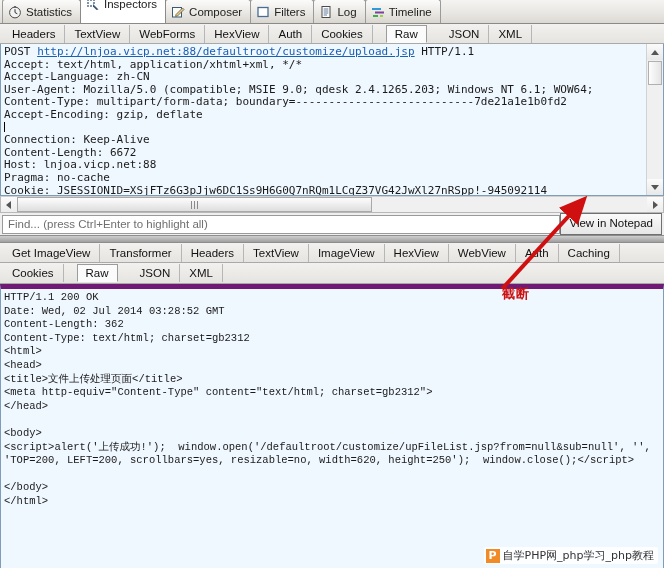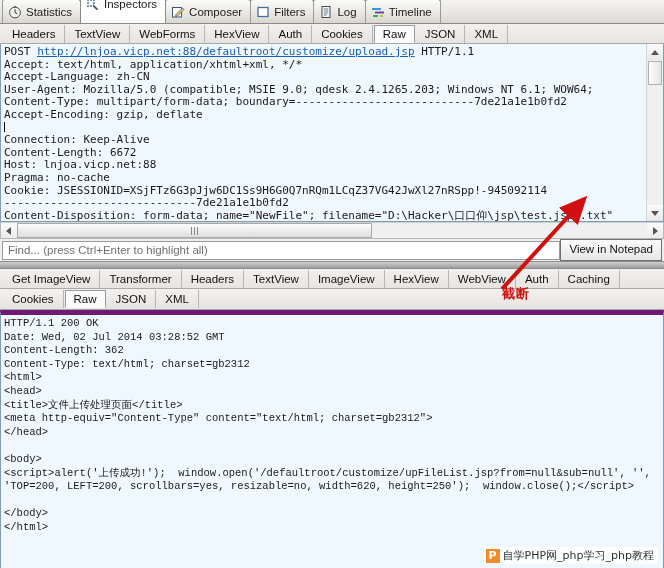--- a/index.html
+++ b/index.html
@@ -71,21 +71,21 @@
     color: #111;
     border-right: 1px solid #b6b6b6;
     line-height: 14px;
     white-space: nowrap;
   }
   .subtab.sel {
     background: #fbfbfb;
     border: 1px solid #9b9b9b;
     border-bottom-color: #fbfbfb;
     padding: 1px 8px;
-    margin: 0 1px;
+    margin: 0 13px;
   }
 
   
   .pane {
     position: relative;
     background: #eff7ff;
     border: 1px solid #7f9db9;
     border-top: none;
     box-sizing: border-box;
     overflow: hidden;
@@ -362,21 +362,21 @@
   <div class="subtab">TextView</div>
   <div class="subtab">WebForms</div>
   <div class="subtab">HexView</div>
   <div class="subtab">Auth</div>
   <div class="subtab">Cookies</div>
   <div class="subtab sel">Raw</div>
   <div class="subtab">JSON</div>
   <div class="subtab">XML</div>
 </div>
 
-<div class="pane" style="height:178px;">
+<div class="pane" style="height:152px;">
   <div class="pane-inner">
     <pre class="code"><span>POST</span> <span class="urlink">http://lnjoa.vicp.net:88/defaultroot/customize/upload.jsp</span> <span>HTTP/1.1</span></pre>
     <pre class="code">Accept: text/html, application/xhtml+xml, */*
 Accept-Language: zh-CN
 User-Agent: Mozilla/5.0 (compatible; MSIE 9.0; qdesk 2.4.1265.203; Windows NT 6.1; WOW64;
 Content-Type: multipart/form-data; boundary=---------------------------7de21a1e1b0fd2
 Accept-Encoding: gzip, deflate</pre>
     <pre class="code"><span class="caret"></span></pre>
     <pre class="code">Connection: Keep-Alive
 Content-Length: 6672

